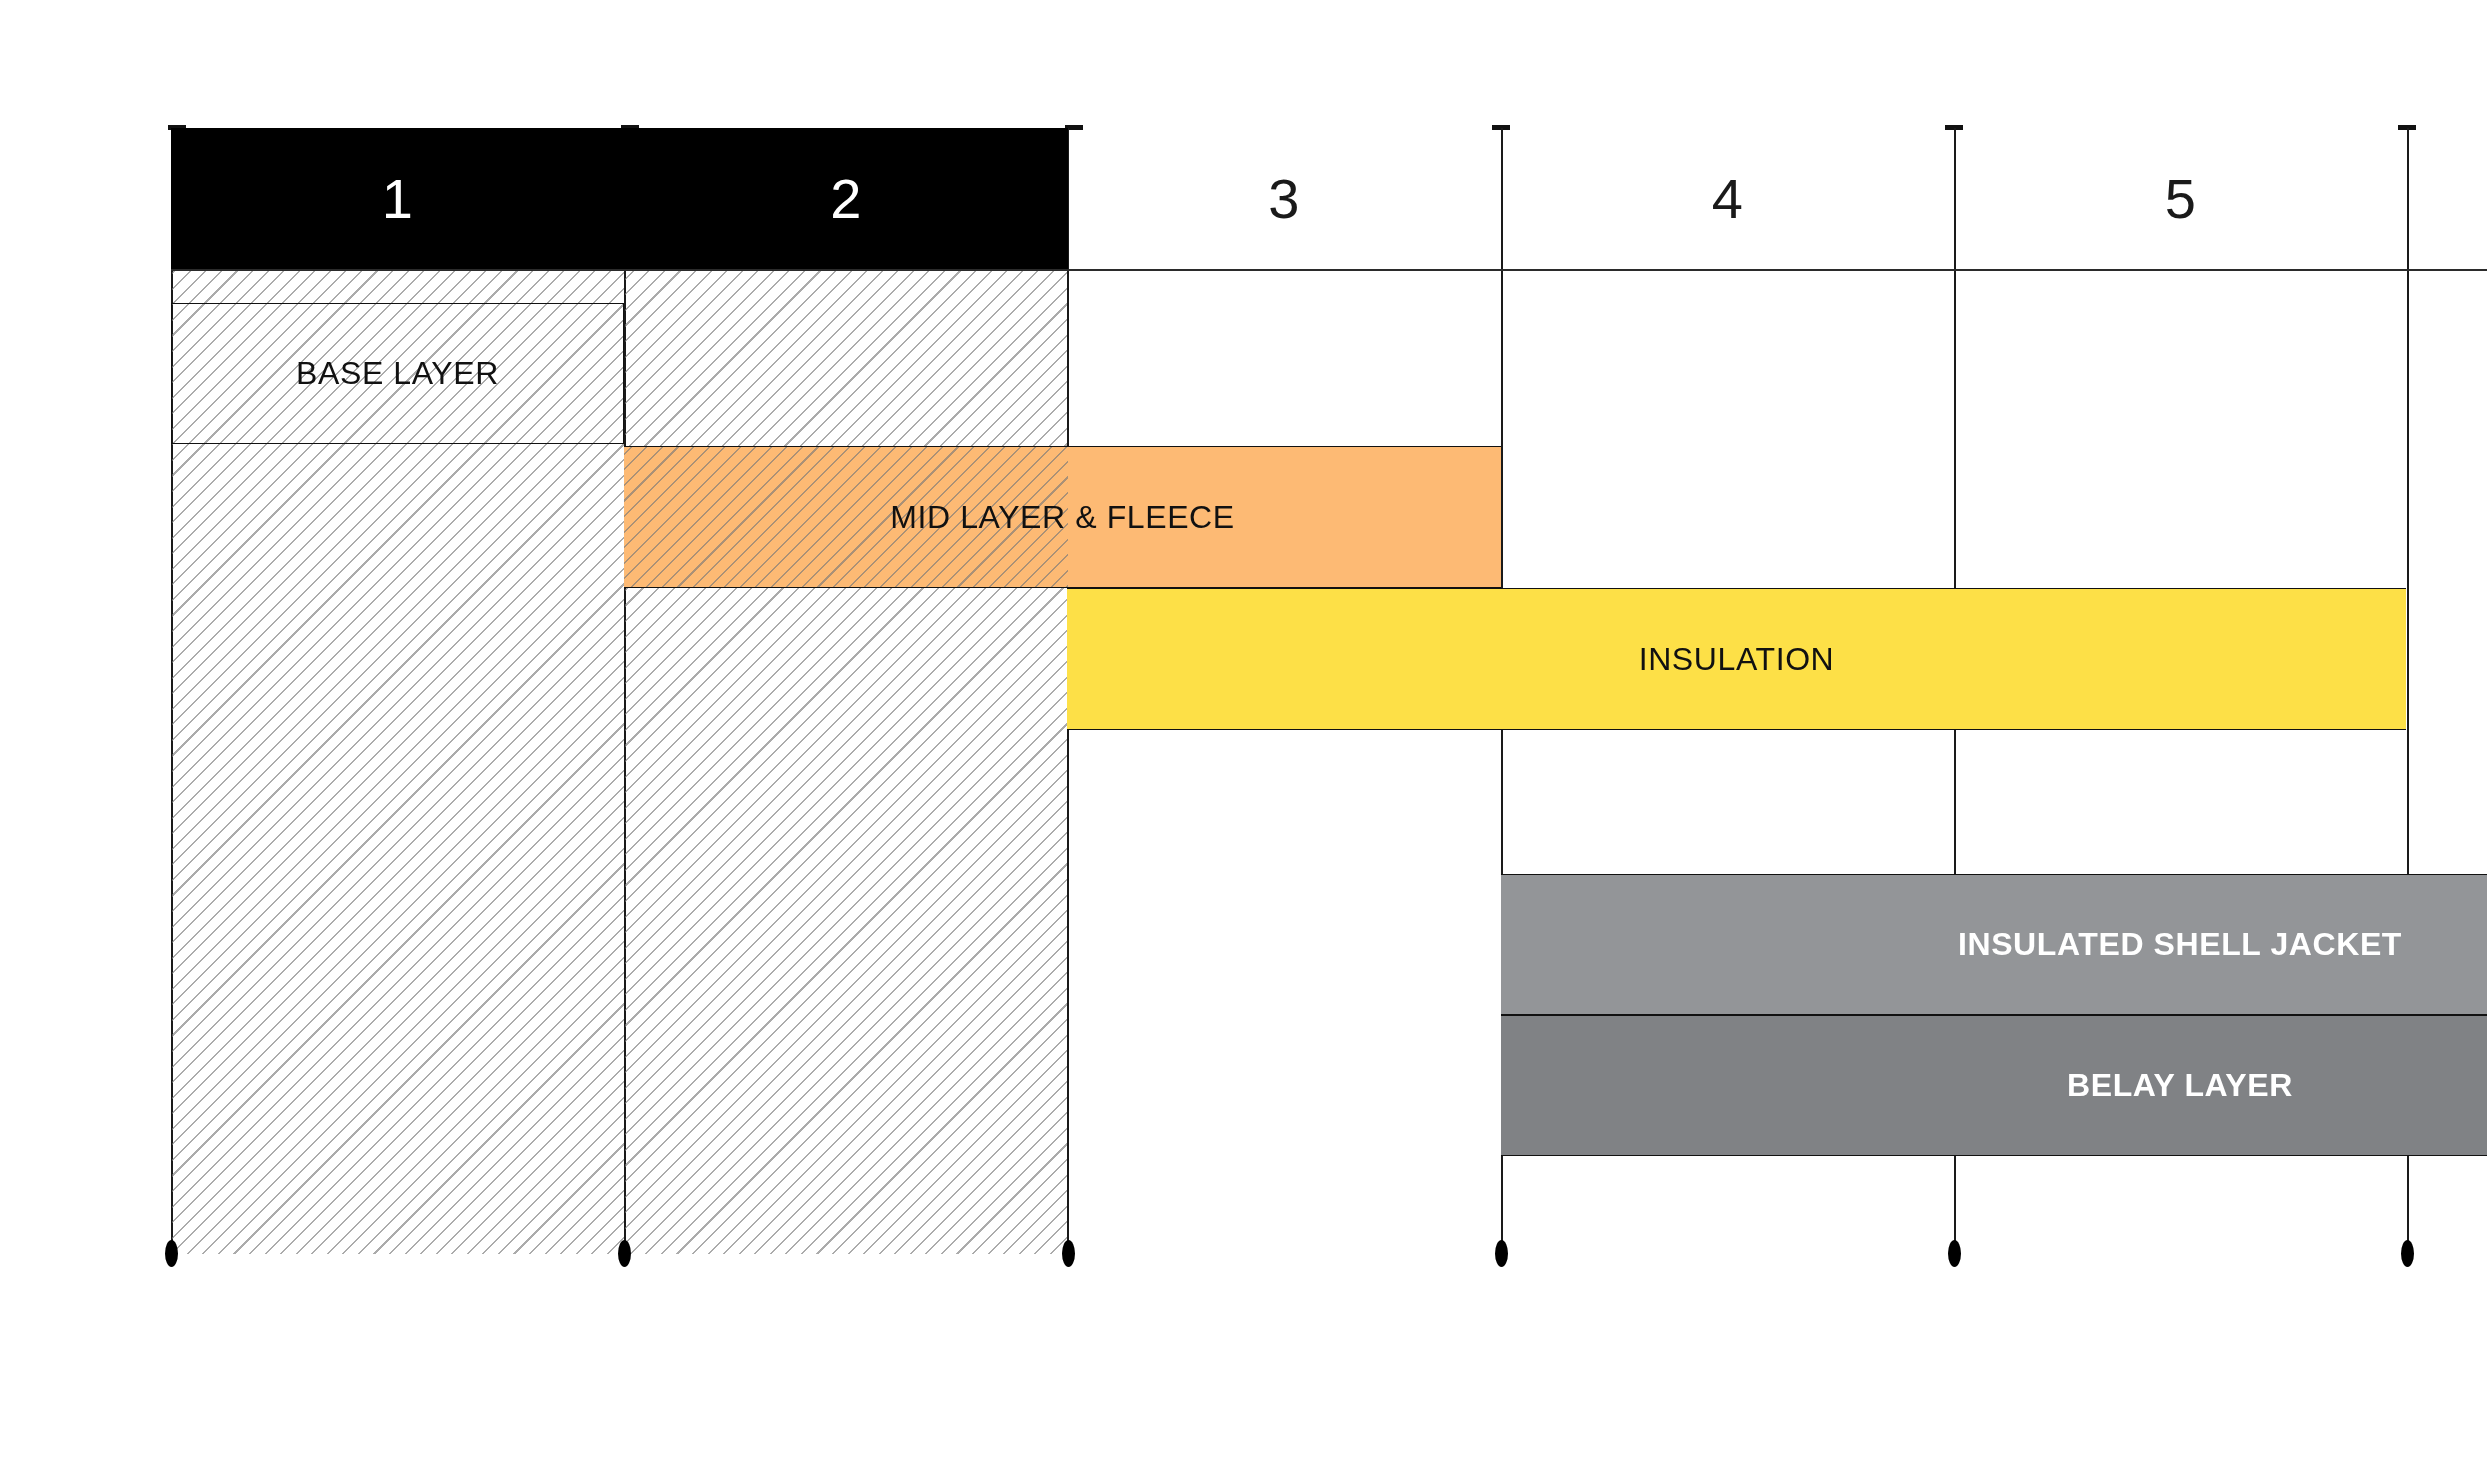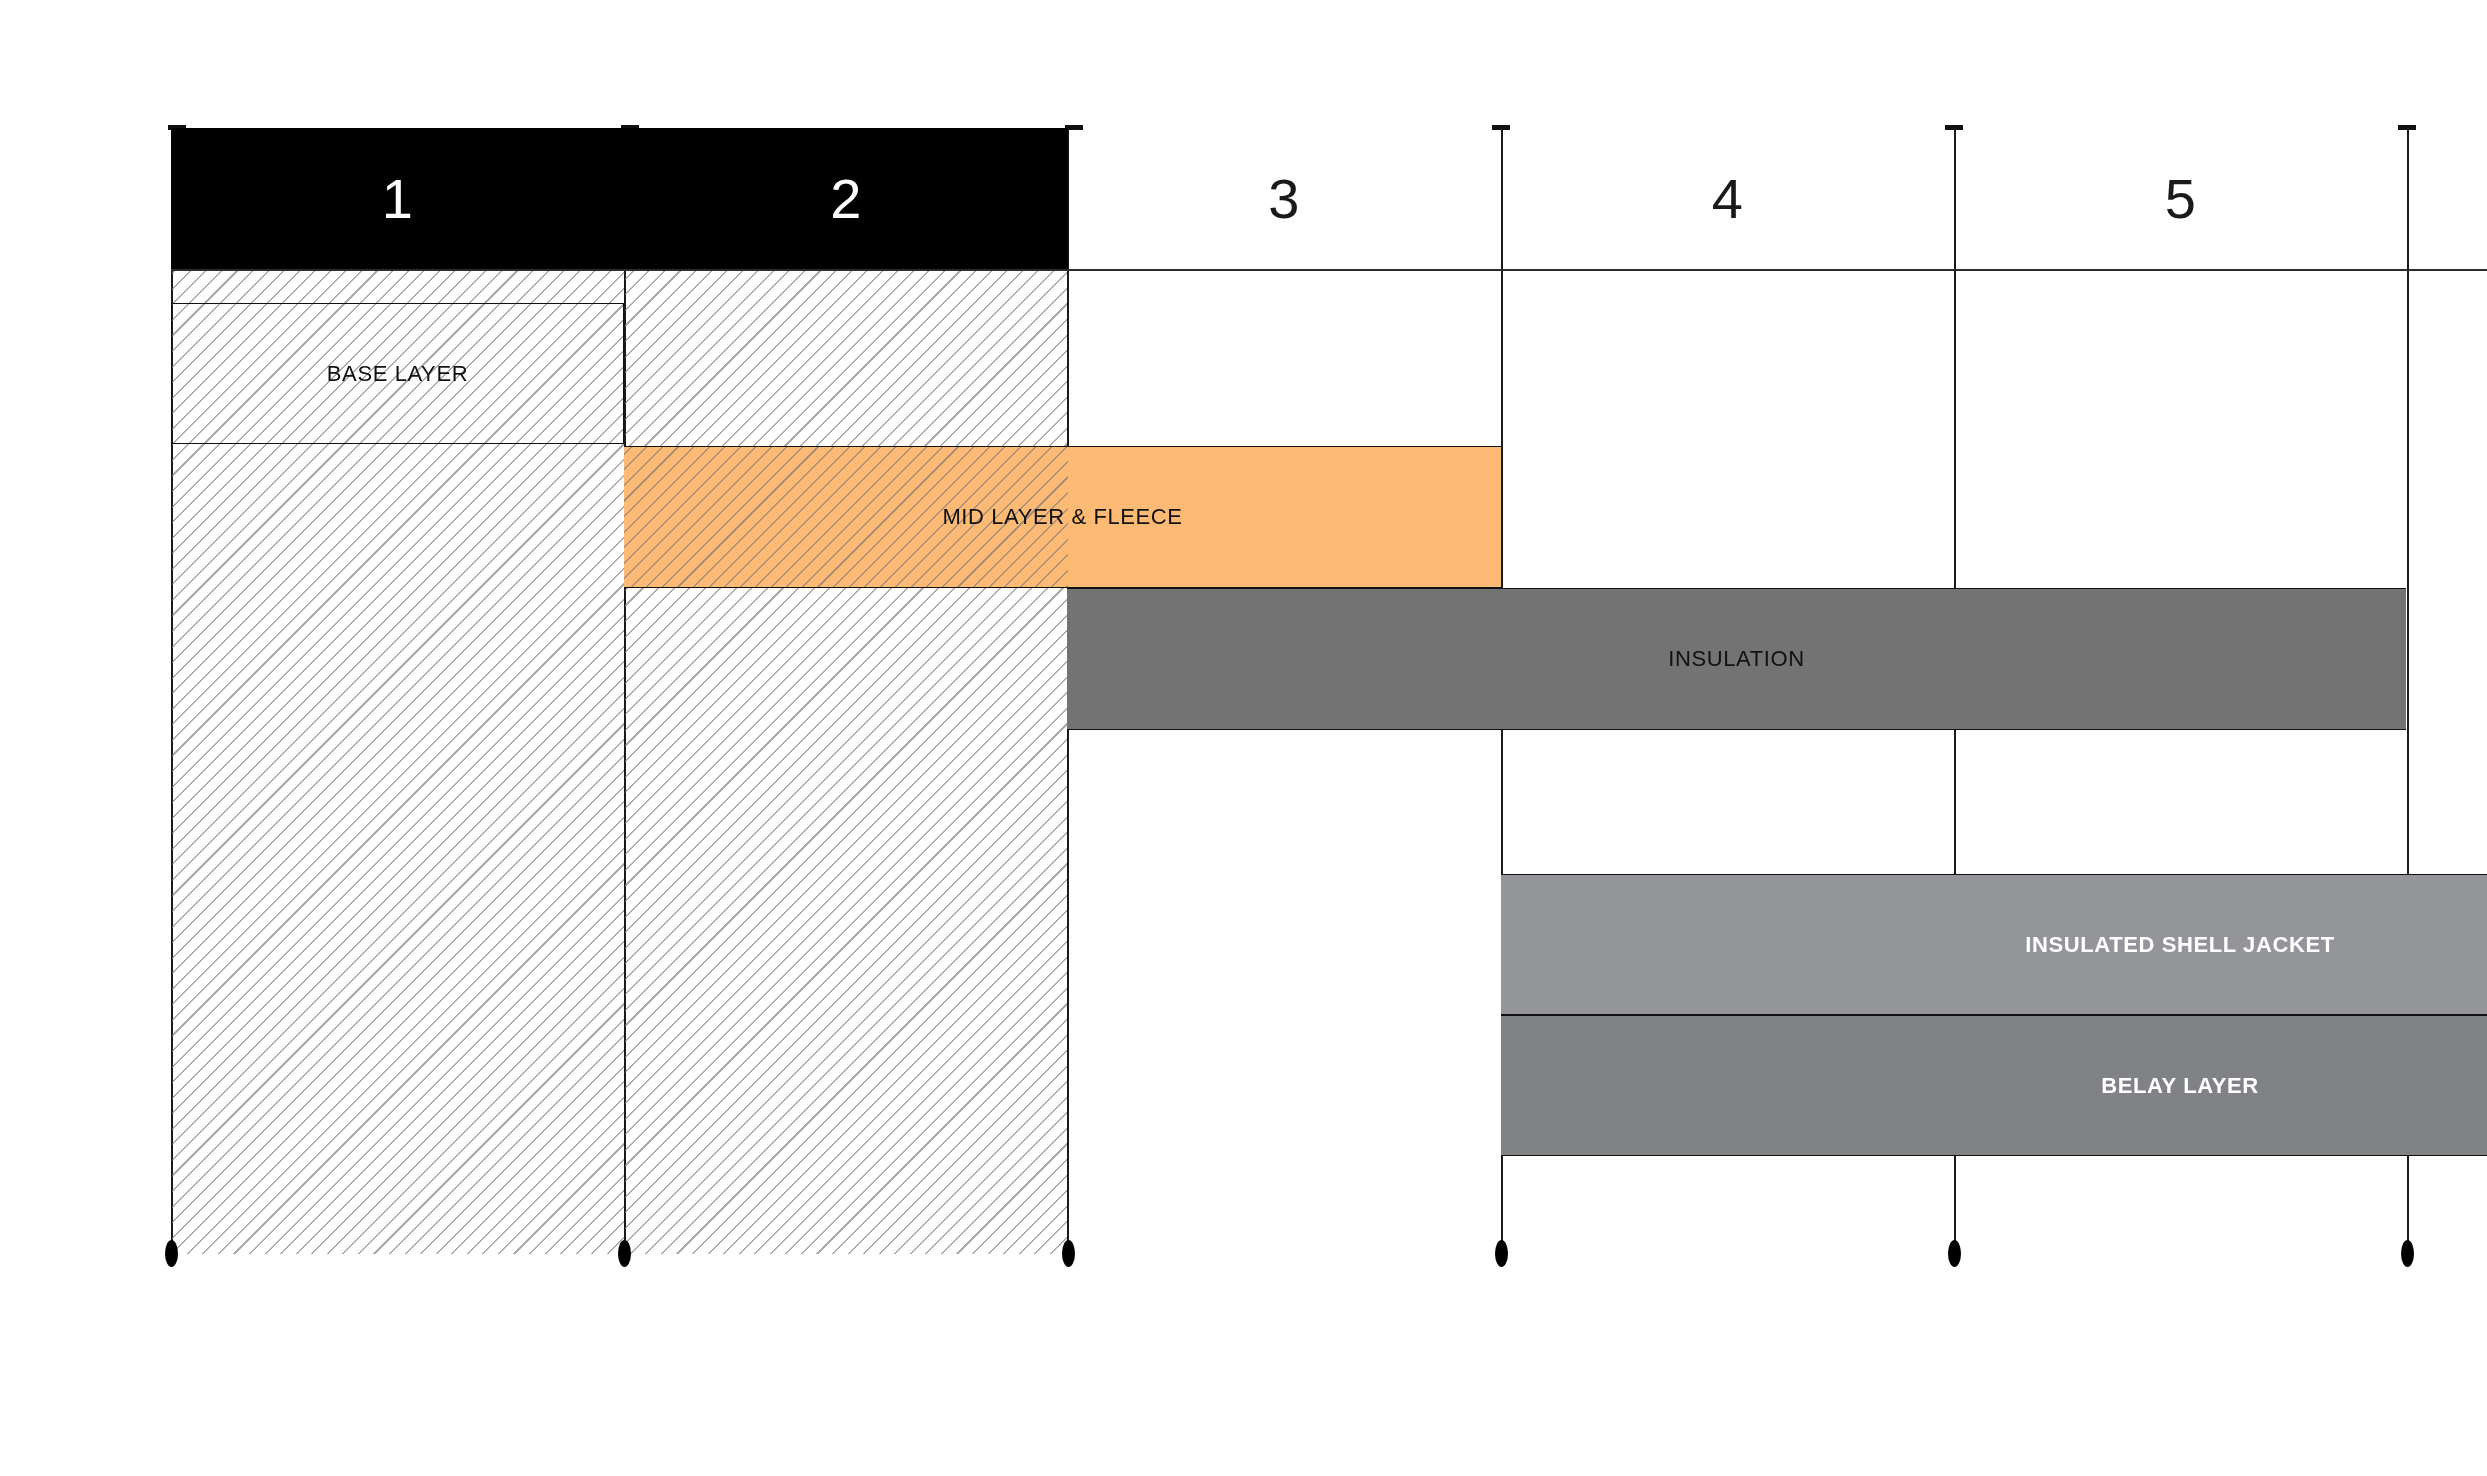--- a/index.html
+++ b/index.html
@@ -69,21 +69,21 @@
 
   
   .bar{
     position:absolute;
     display:flex;
     align-items:center;
     justify-content:center;
     box-sizing:border-box;
     border-top:1.5px solid #111111;
     border-bottom:1.5px solid #111111;
-    font-size:22px;
+    font-size:32px;
     letter-spacing:0.6px;
     white-space:nowrap;
   }
   .bar.outline{
     background:transparent;
     border:1.5px solid #111111;
   }
   .bar .lbl{ position:relative; z-index:4; }
   .bar.dark .lbl{ color:#ffffff;font-weight:bold; }
   .bar.light .lbl{ color:#111111; }
@@ -133,21 +133,21 @@
 
   <div class="bar outline light" style="left:171px; top:303px; width:453px; height:141px; background:transparent;">
     <span class="lbl">BASE LAYER</span>
   </div>
 
   <div class="bar light" style="left:624px; top:446px; width:877px; height:142px; background:#fdba74;">
     <div class="hatch" style="left:0; top:0; width:444px; height:100%;"></div>
     <span class="lbl">MID LAYER &amp; FLEECE</span>
   </div>
 
-  <div class="bar light" style="left:1067px; top:588px; width:1339px; height:142px; background:#737373;">
+  <div class="bar light" style="left:1067px; top:588px; width:1339px; height:142px; background:#fde047;">
     <span class="lbl">INSULATION</span>
   </div>
 
 
   <div class="bar dark" style="left:1501px; top:874px; width:1358px; height:141px; background:#939598;">
     <span class="lbl">INSULATED SHELL JACKET</span>
   </div>
 
   <div class="bar dark" style="left:1501px; top:1015px; width:1358px; height:141px; background:#808285;">
     <span class="lbl">BELAY LAYER</span>

